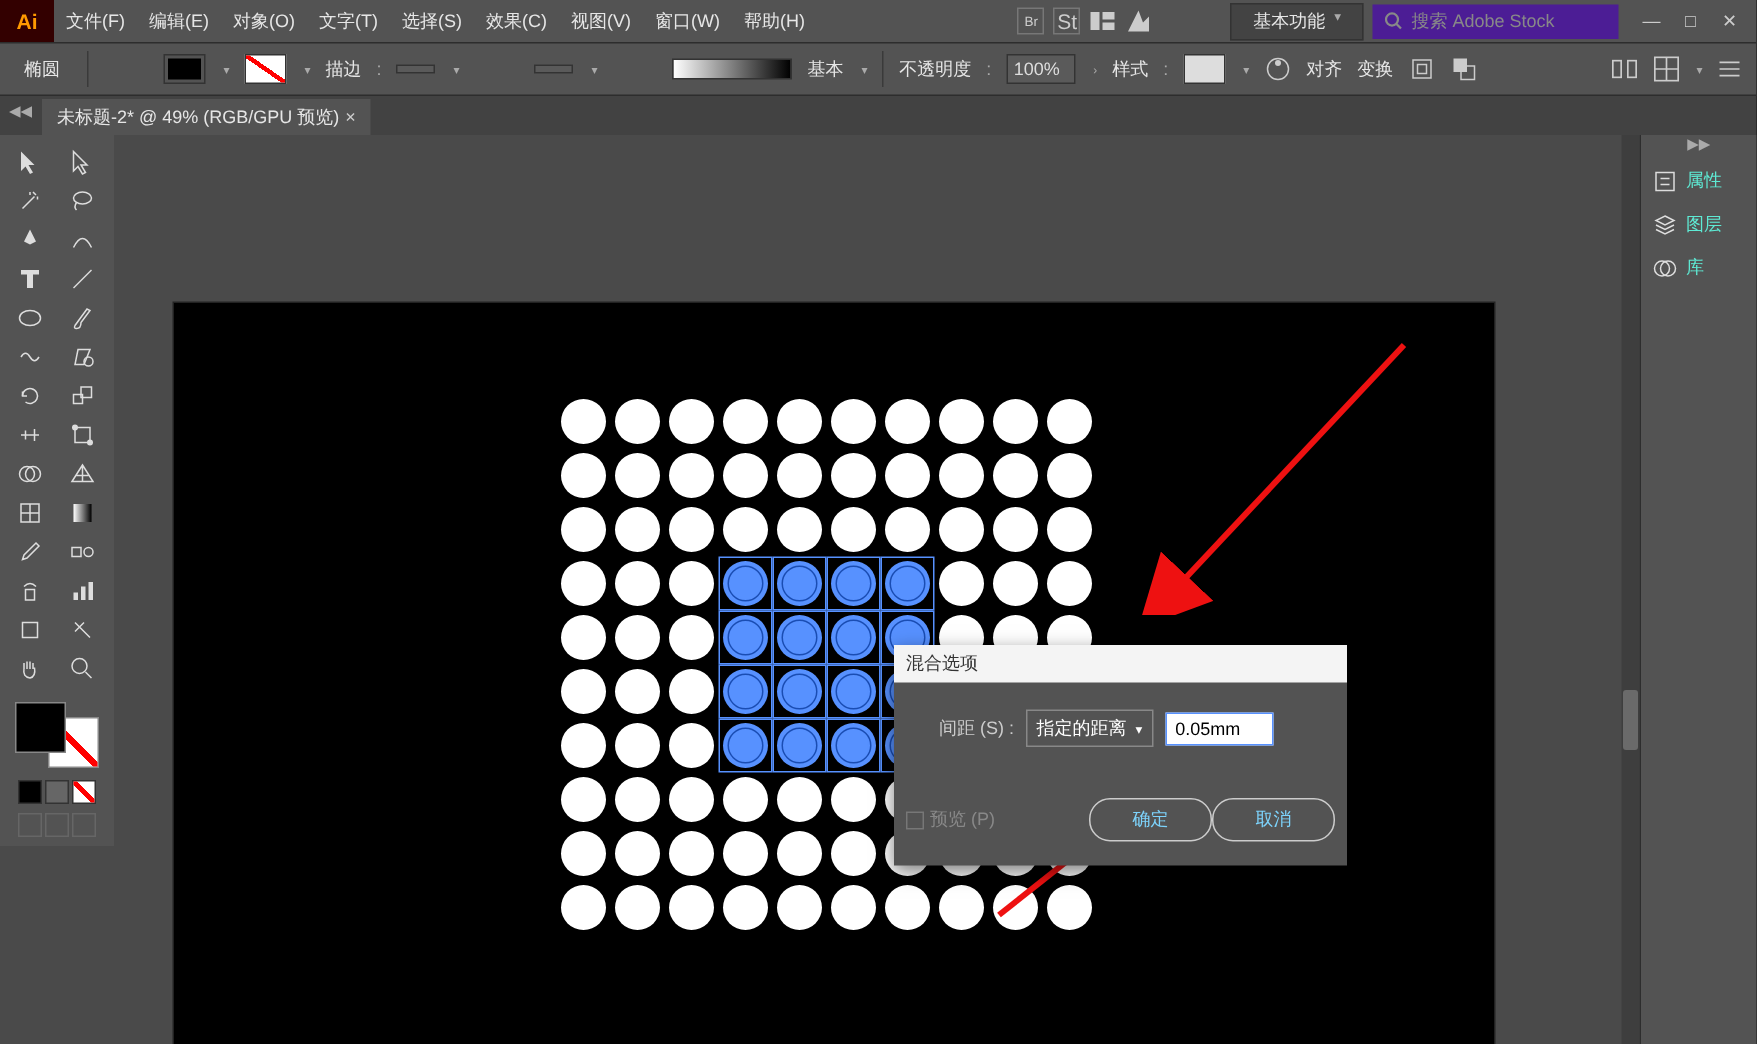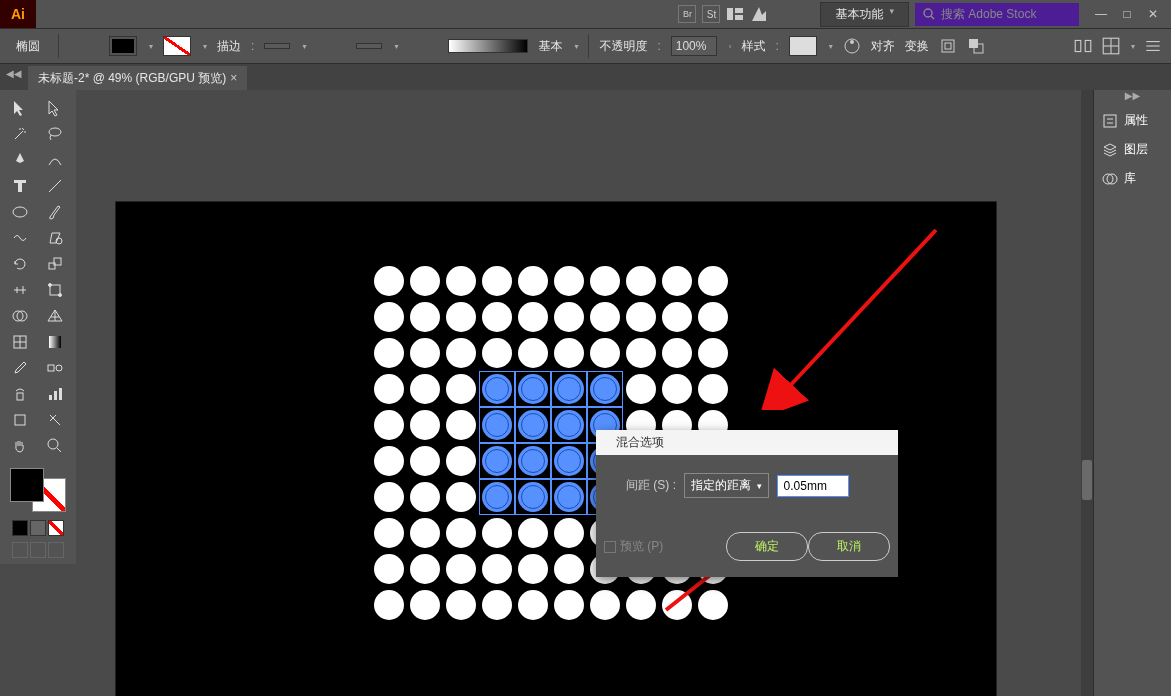--- a/index.html
+++ b/index.html
@@ -56,64 +56,75 @@
 .mini-sw .a{background:#000;}
 .mini-sw .b{background:#666;}
 .mini-sw .c{background:#fff;position:relative;}
 .mini-sw .c::after{content:"";position:absolute;inset:0;background:linear-gradient(to top right,transparent 42%,red 42%,red 58%,transparent 58%);}
 .draw-mode{display:flex;gap:2px;justify-content:center;margin-top:6px;}
 .draw-mode span{width:16px;height:16px;border:1px solid #666;}
 
 
 .rpanel{position:absolute;right:0;top:0;width:78px;background:#535353;height:100%;border-left:1px solid #2d2d2d;}
 .rpanel .collapse{height:16px;text-align:center;color:#aaa;font-size:10px;}
-.rpanel-item{display:flex;align-items:center;gap:6px;padding:6px 8px;color:#ffffff;}
+.rpanel-item{display:flex;align-items:center;gap:6px;padding:6px 8px;color:#5eead4;}
 .rpanel-item svg{width:16px;height:16px;flex-shrink:0;}
 .rscroll{position:absolute;right:78px;top:0;width:12px;height:100%;background:#3e3e3e;}
 .rscroll .thumb{position:absolute;right:1px;top:370px;width:10px;height:40px;background:#6a6a6a;border-radius:2px;}
 
 
 .canvas-outer{position:absolute;left:76px;right:90px;top:0;bottom:0;background:#4a4a4a;padding:20px;overflow:hidden;}
 .artboard{position:absolute;left:40px;top:112px;width:880px;height:540px;background:#000;box-shadow:0 0 0 1px #222;}
 
 
 .dotgrid{position:absolute;left:258px;top:64px;}
 .row{display:flex;gap:6px;margin-bottom:6px;}
 .dot{width:30px;height:30px;border-radius:50%;background:#fff;}
 .dot.sel{background:#5791ff;position:relative;}
 .dot.sel::after{content:"";position:absolute;inset:3px;border:1px solid #1a4db3;border-radius:50%;}
 .dot.sel::before{content:"";position:absolute;left:-3px;top:-3px;right:-3px;bottom:-3px;border:1px solid #5791ff;}
 
 
 .dialog{position:absolute;left:596px;top:340px;width:302px;background:#535353;box-shadow:0 4px 12px rgba(0,0,0,.5);}
-.dialog .titlebar{background:#f4f4f4;color:#333;padding:4px 20px;}
+.dialog .titlebar{background:#f4f4f4;color:#333;padding:4px 8px;}
 .dialog .body{padding:18px 14px 14px;color:#ddd;}
 .dlg-row{display:flex;align-items:center;gap:8px;margin-bottom:16px;}
 .dlg-row label{width:66px;text-align:right;color:#ccc;}
 .dlg-select{background:#535353;border:1px solid #888;padding:3px 6px;color:#fff;display:flex;align-items:center;gap:6px;}
 .dlg-select .chev{font-size:9px;}
 .dlg-input{background:#fff;color:#000;border:1px solid #5791ff;padding:3px 6px;width:72px;}
 .orient-btn{width:36px;height:22px;background:#434343;border:1px solid #666;display:flex;align-items:center;justify-content:center;color:#ddd;}
 .dlg-foot{display:flex;align-items:center;padding:4px 8px 16px;}
 .dlg-foot .chk{display:flex;align-items:center;gap:4px;color:#888;}
 .dlg-foot .chk .box{width:12px;height:12px;border:1px solid #777;}
-.pill-btn{flex:0 0 auto;padding:5px 28px;border:1px solid #ccc;border-radius:14px;color:#bef264;}
+.pill-btn{flex:0 0 auto;padding:5px 28px;border:1px solid #ccc;border-radius:14px;color:#7dd3fc;}
 
 
 .arrow{position:absolute;pointer-events:none;}
 
 </style>
 </head>
 <body>
 
 <div class="menubar">
   <div class="app-logo">Ai</div>
+  <div class="menu-items">
+    <span>文件(F)</span>
+    <span>编辑(E)</span>
+    <span>对象(O)</span>
+    <span>文字(T)</span>
+    <span>选择(S)</span>
+    <span>效果(C)</span>
+    <span>视图(V)</span>
+    <span>窗口(W)</span>
+    <span>帮助(H)</span>
+  </div>
   <div class="menu-right">
     <span class="ico" style="border:1px solid #777;font-size:9px;">Br</span>
-    <span class="ico" style="border:1px solid #777;font-size:10px;">St</span>
+    <span class="ico" style="border:1px solid #777;font-size:14px;">St</span>
     <span class="ico">
       <svg viewBox="0 0 18 18" fill="#ccc">
           <rect x="1" y="3" width="6" height="12"></rect>
           <rect x="9" y="3" width="8" height="5"></rect>
           <rect x="9" y="10" width="8" height="5"></rect>
         </svg>
     </span>
     <span class="ico">
       <svg viewBox="0 0 18 18" fill="#ccc">
           <path d="M2 16 L9 2 L12 10 L16 6 L16 16 Z"></path>

